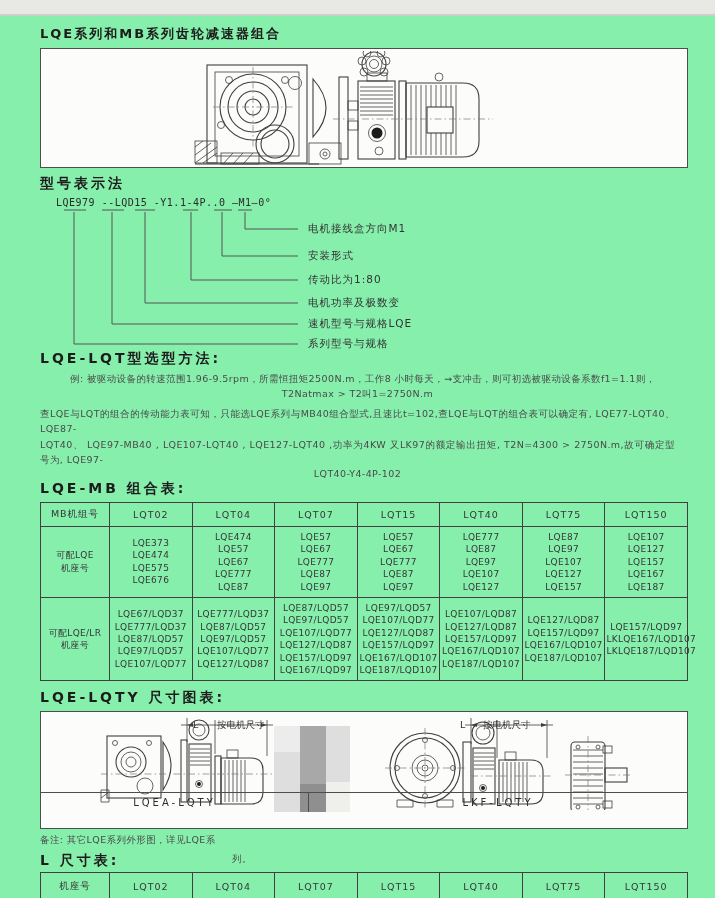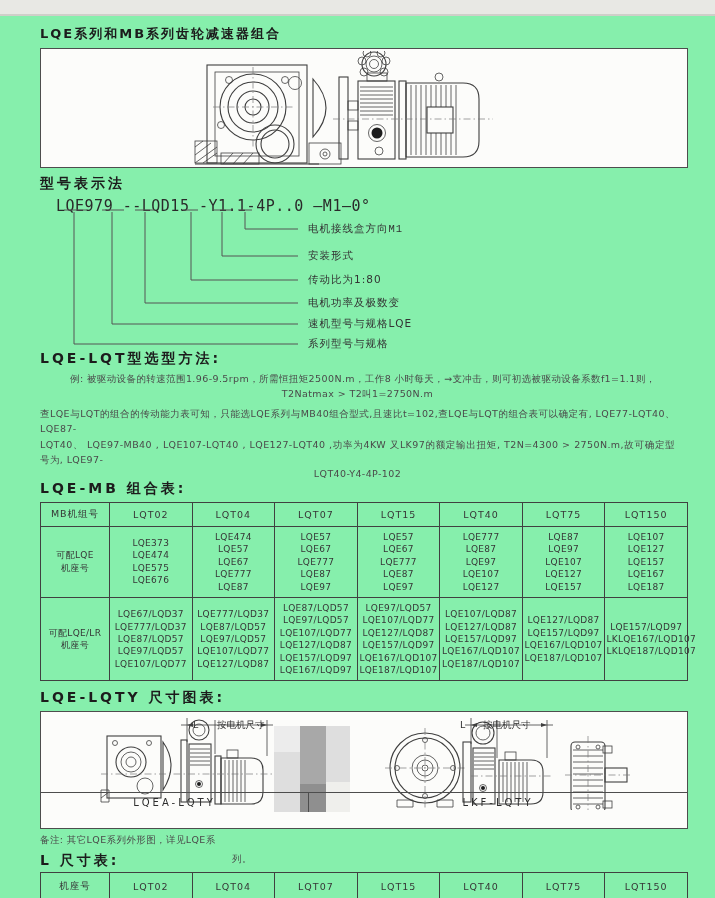--- a/index.html
+++ b/index.html
@@ -16,21 +16,21 @@
   .mono   { font-family:"DejaVu Sans Mono", monospace; }
 
   .frame { border:1px solid #4d4d4d; background:#fcfcfa; }
 
   
   .box1 { position:relative; margin:5px 0 0 40px; width:648px; height:120px; }
   .box1 svg { position:absolute; left:146px; top:2px; }
 
   
   .model-diag { position:relative; margin-left:40px; width:650px; height:153px; }
-  .model-string { position:absolute; left:16px; top:0; font-size:15px; letter-spacing:0.5px; color:#2a2a2a; }
+  .model-string { position:absolute; left:16px; top:0; font-size:10px; letter-spacing:0.5px; color:#2a2a2a; }
   .model-diag svg { position:absolute; left:0; top:0; }
   .model-label { position:absolute; left:268px; font-size:10.5px; color:#333; letter-spacing:1px; white-space:nowrap; }
 
   .example { margin-left:70px; margin-top:5px; }
   .center-line { text-align:center; margin-top:2px; }
   .para { margin:6px 40px 0 40px; line-height:1.55; text-align:justify; }
   .para3wrap { position:relative; height:34px; }
   .para3 { position:absolute; left:0; right:0; top:0; text-align:center; }
   .para3wrap .h-sec { position:absolute; left:40px; top:12px; }
 
@@ -140,21 +140,21 @@
       <g stroke="#555" stroke-width="1" fill="none">
         <path d="M24,13 H46 M62,13 H84 M95,13 H115 M143,13 H158 M174,13 H192 M198,13 H212"></path>
         <polyline points="205,15 205,32 258,32"></polyline>
         <polyline points="182,15 182,59 258,59"></polyline>
         <polyline points="151,15 151,83 258,83"></polyline>
         <polyline points="105,15 105,106 258,106"></polyline>
         <polyline points="72,15 72,127 258,127"></polyline>
         <polyline points="34,15 34,147 258,147"></polyline>
       </g>
     </svg>
-    <div class="model-label" style="top:25px;font-family:Liberation Mono, monospace;">电机接线盒方向M1</div>
+    <div class="model-label" style="top:25px;">电机接线盒方向M1</div>
     <div class="model-label" style="top:52px;">安装形式</div>
     <div class="model-label" style="top:76px;">传动比为1:80</div>
     <div class="model-label" style="top:99px;">电机功率及极数变</div>
     <div class="model-label" style="top:120px;">速机型号与规格LQE</div>
     <div class="model-label" style="top:140px;">系列型号与规格</div>
   </div>
 
   <div class="h-sec" style="margin:0 0 2px 40px;">LQE-LQT型选型方法:</div>
   <div class="small example">例: 被驱动设备的转速范围1.96-9.5rpm，所需恒扭矩2500N.m，工作8 小时每天，→支冲击，则可初选被驱动设备系数f1=1.1则，</div>
   <div class="small center-line">T2Natmax &gt; T2叫1=2750N.m</div>

